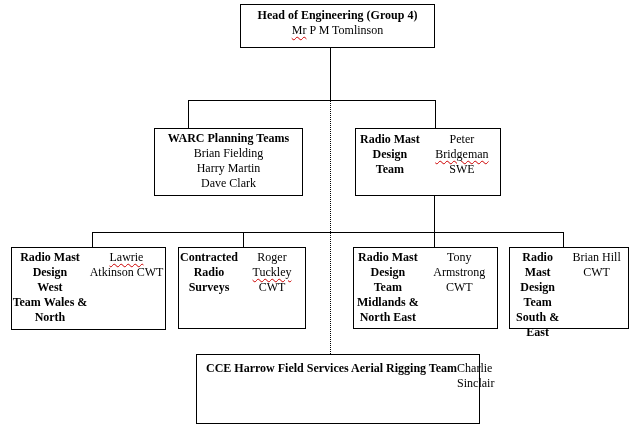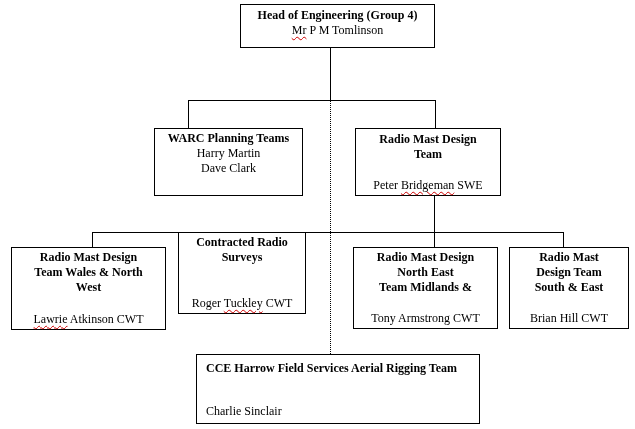--- a/index.html
+++ b/index.html
@@ -14,39 +14,39 @@
   .node{
     position:absolute;
     border:1px solid #000;
     background:#fff;
     box-sizing:border-box;
     text-align:center;
   }
   .node .title{font-weight:bold;}
   .tl{display:block;}
   .name{display:block;}
-  .sb{display:flex;flex-direction:column;justify-content:space-between;}
+  .sb{display:flex;flex-direction:row;justify-content:space-between;}
   .sp{
     text-decoration-line:underline;
     text-decoration-style:wavy;
     text-decoration-color:#cc0000;
     text-decoration-thickness:1px;
     text-underline-offset:2px;
     margin-top:28px;
   }
   .hline{position:absolute;height:1px;background:#000;}
   .vline{position:absolute;width:1px;background:#000;}
   .vdotted{position:absolute;width:0;border-left:1px dotted #000;}
 
   
   #n-root{left:240px;top:4px;width:195px;height:44px;padding-top:3px;}
   #n-warc{left:154px;top:128px;width:149px;height:68px;padding-top:2px;}
   #n-rmdt{left:355px;top:128px;width:146px;height:68px;padding:3px 0 2px 0;}
   #n-wales{left:11px;top:247px;width:155px;height:83px;padding:2px 0 2px 0;}
-  #n-contracted{left:178px;top:232px;width:128px;height:82px;padding:2px 0 2px 0;}
+  #n-contracted{left:178px;top:247px;width:128px;height:82px;padding:2px 0 2px 0;}
   #n-midlands{left:353px;top:247px;width:145px;height:82px;padding:2px 0 2px 0;}
   #n-south{left:509px;top:247px;width:120px;height:82px;padding:2px 0 2px 0;}
   #n-cce{left:196px;top:354px;width:284px;height:70px;text-align:left;padding:6px 2px 4px 9px;}
   #n-cce .title{white-space:nowrap;}
 </style>
 </head>
 <body>
 
 <div id="stage">
 
@@ -66,54 +66,55 @@
     <div class="title">
       <span class="tl">Head of Engineering (Group 4)</span>
     </div>
     <div class="name"><span class="sp">Mr</span><span> P M Tomlinson</span></div>
   </div>
 
   <div class="node" id="n-warc">
     <div class="title">
       <span class="tl">WARC Planning Teams</span>
     </div>
+    <div class="name">Brian Fielding</div>
     <div class="name">Harry Martin</div>
     <div class="name">Dave Clark</div>
   </div>
 
   <div class="node sb" id="n-rmdt">
     <div class="title">
       <span class="tl">Radio Mast Design</span>
       <span class="tl">Team</span>
     </div>
     <div class="name"><span>Peter </span><span class="sp">Bridgeman</span><span> SWE</span></div>
   </div>
 
   <div class="node sb" id="n-wales">
     <div class="title">
       <span class="tl">Radio Mast Design</span>
+      <span class="tl">West</span>
       <span class="tl">Team Wales &amp; North</span>
-      <span class="tl">West</span>
     </div>
     <div class="name"><span class="sp">Lawrie</span><span> Atkinson CWT</span></div>
   </div>
 
   <div class="node sb" id="n-contracted">
     <div class="title">
       <span class="tl">Contracted Radio</span>
       <span class="tl">Surveys</span>
     </div>
     <div class="name"><span>Roger </span><span class="sp">Tuckley</span><span> CWT</span></div>
   </div>
 
   <div class="node sb" id="n-midlands">
     <div class="title">
       <span class="tl">Radio Mast Design</span>
+      <span class="tl">Team Midlands &amp;</span>
       <span class="tl">North East</span>
-      <span class="tl">Team Midlands &amp;</span>
     </div>
     <div class="name">Tony Armstrong CWT</div>
   </div>
 
   <div class="node sb" id="n-south">
     <div class="title">
       <span class="tl">Radio Mast</span>
       <span class="tl">Design Team</span>
       <span class="tl">South &amp; East</span>
     </div>

